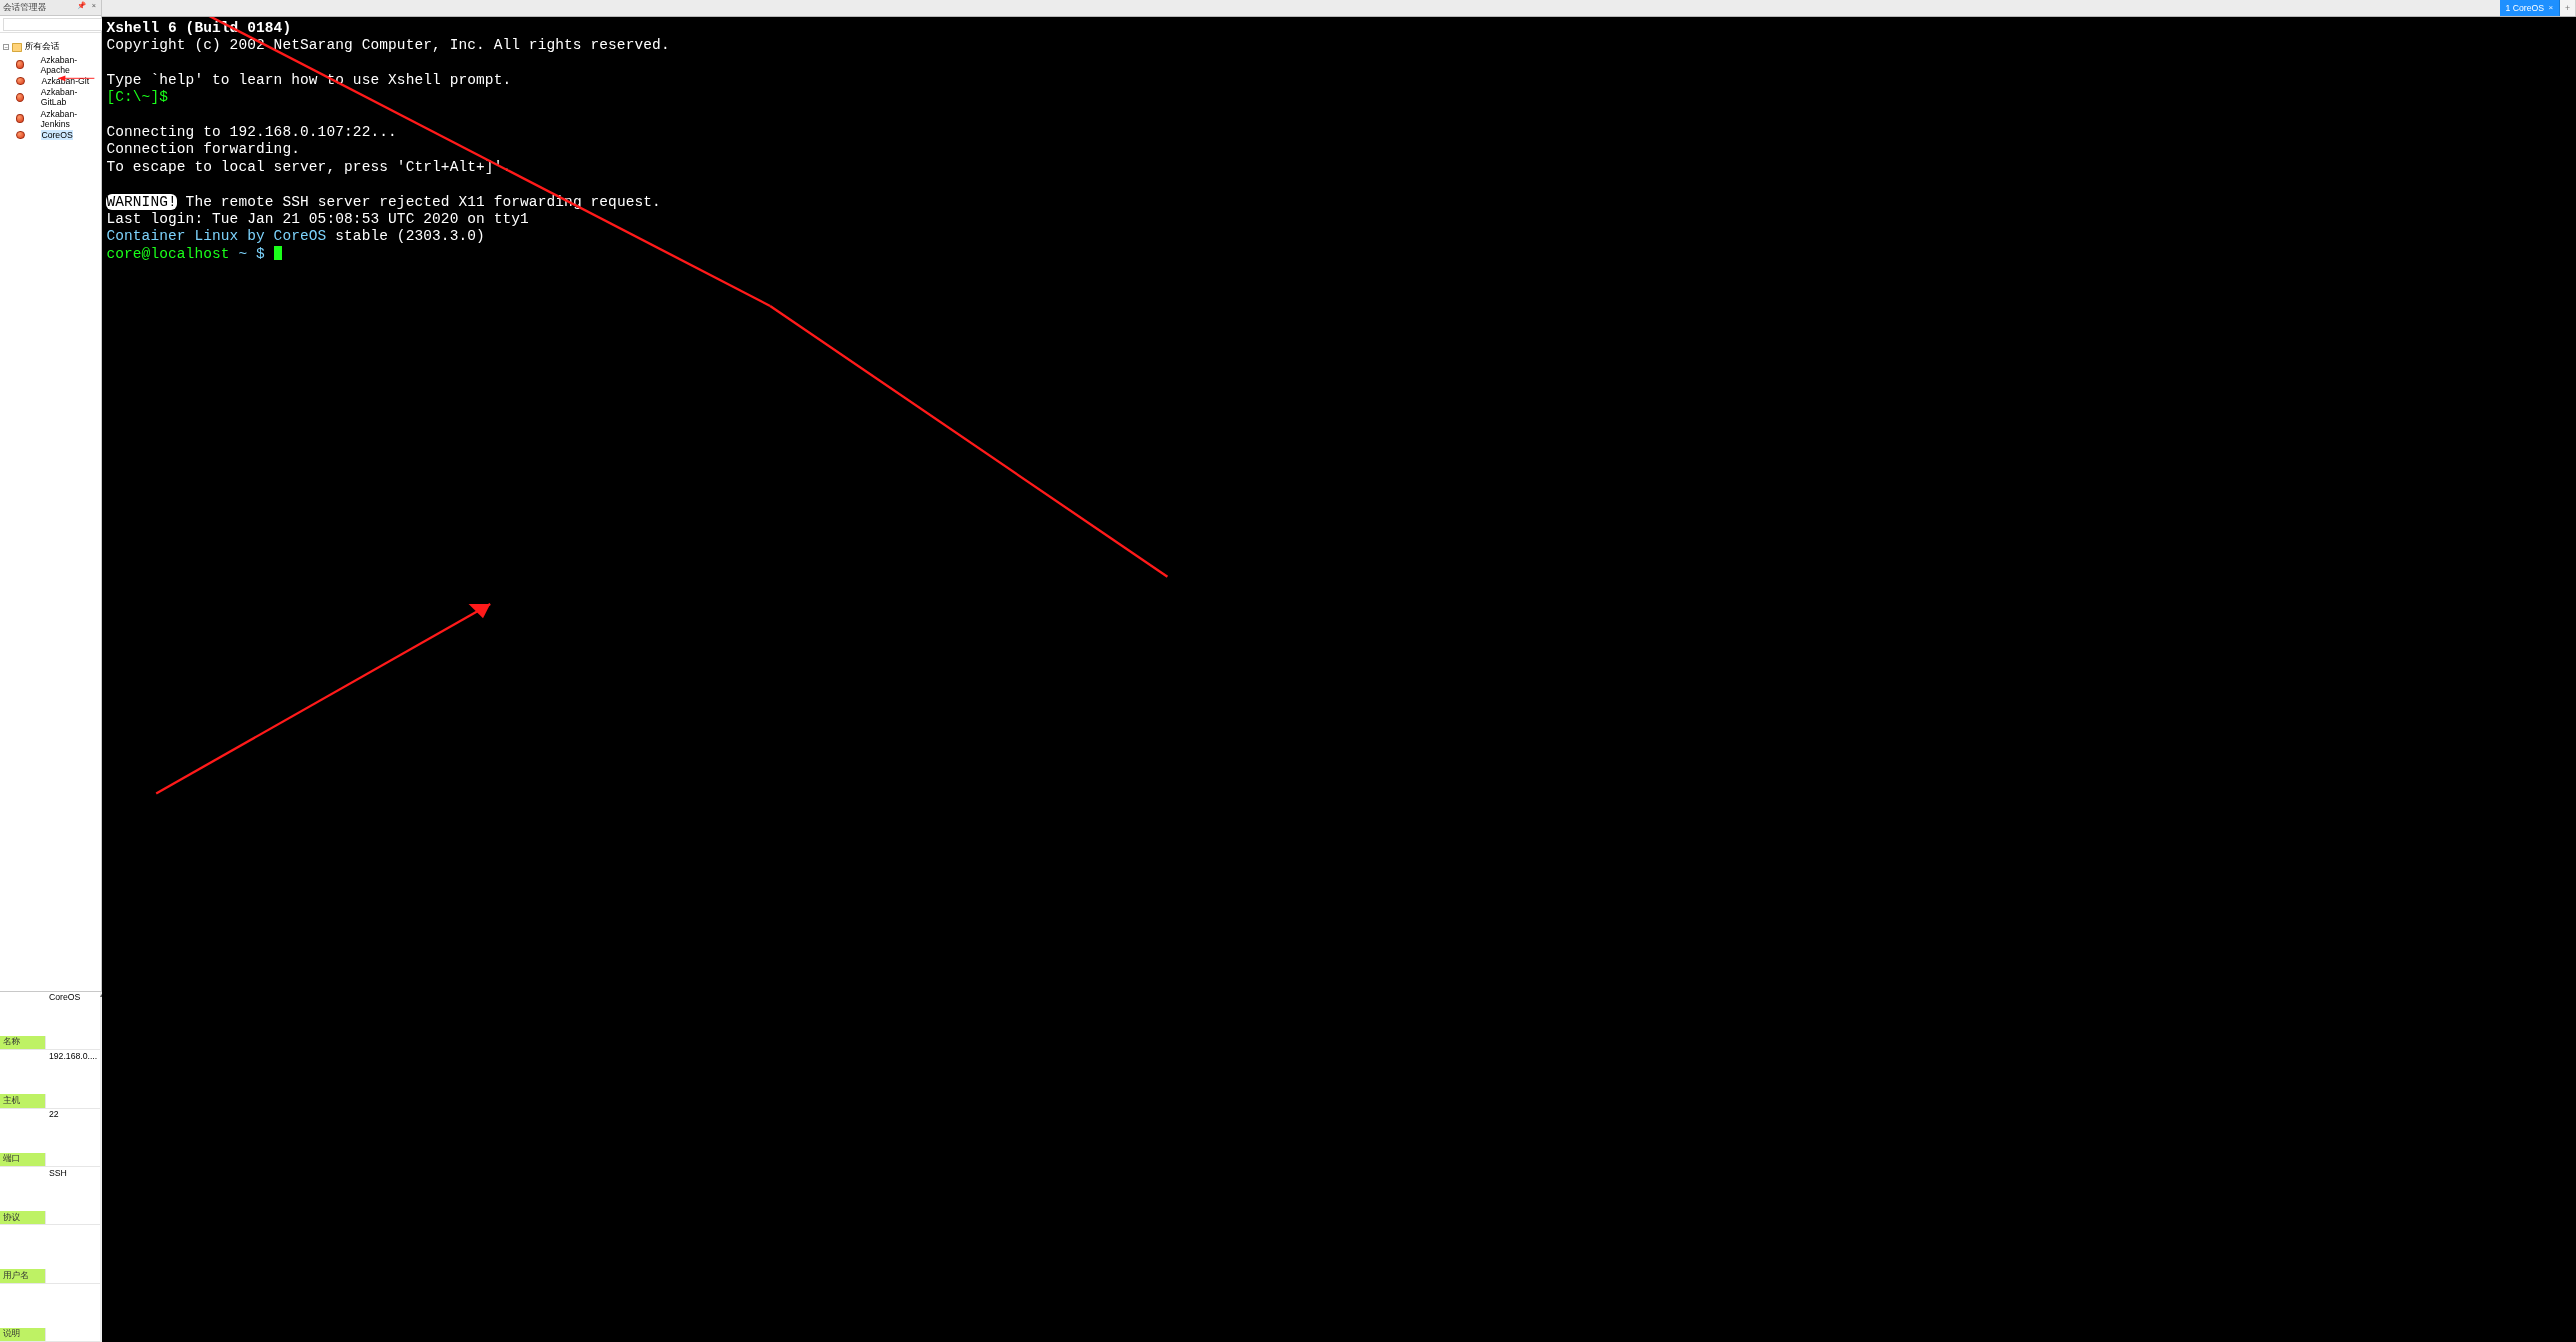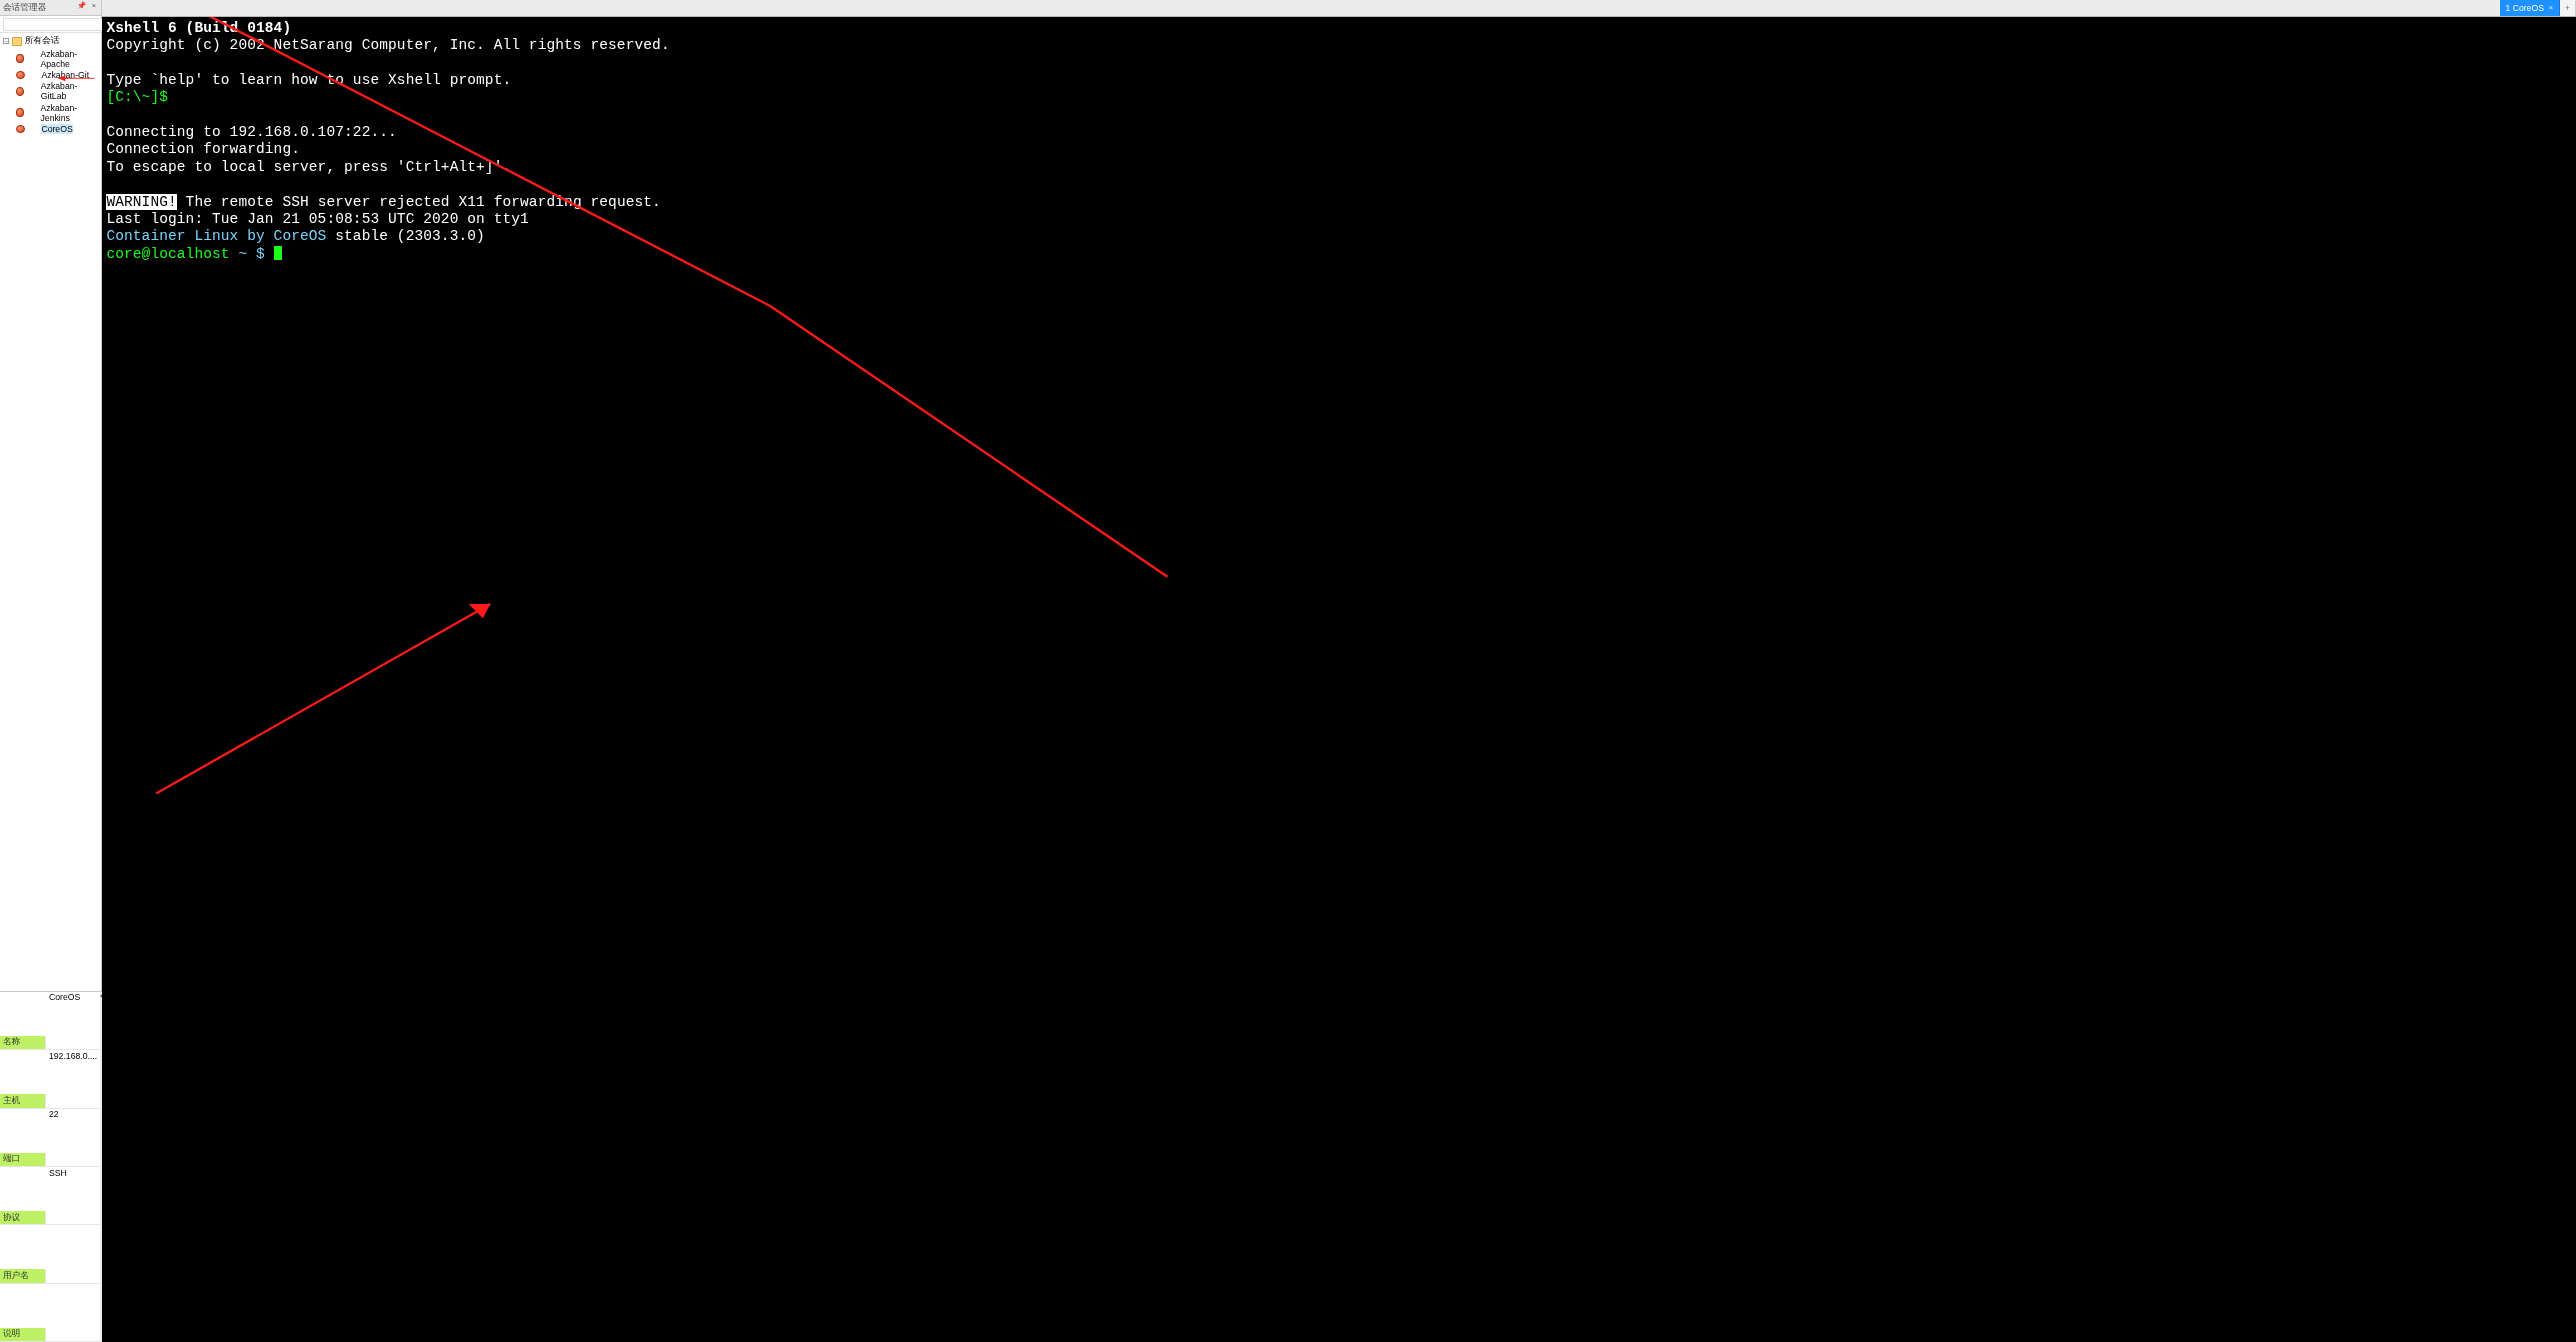--- a/index.html
+++ b/index.html
@@ -69,20 +69,21 @@
   .tree {
     flex: 1;
     overflow: auto;
     padding: 1.5px 0;
   }
   .tree-root {
     display: flex;
     align-items: center;
     gap: 2.2px;
     padding: 0.7px 2.9px;
+    margin-top: 6px;
   }
   .tree-toggle {
     width: 6.5px; height: 6.5px;
     border: 0.7px solid #9a9a9a;
     font-size: 5.8px;
     line-height: 5.1px;
     text-align: center;
     color: #555;
     cursor: pointer;
   }
@@ -206,21 +207,21 @@
     font-family: "Consolas","Courier New",monospace;
     font-size: 14.5px;
     line-height: 17.4px;
     color: #fff;
     white-space: pre;
     letter-spacing: 0.1px;
   }
   .term-bold { font-weight: bold; color: #fff; }
   .term-green { color: #1aff1a; }
   .term-cyan  { color: #7dd3fc; }
-  .term-inv   { background: #fff; color: #000; }
+  .term-inv   { background: #fff; color: #000; border-radius: 6px; }
   .cursor-block {
     display: inline-block;
     width: 8.7px; height: 14.5px;
     background: #1aff1a;
     vertical-align: text-bottom;
     margin-bottom: 1.5px;
   }
 
   
   .anno {

